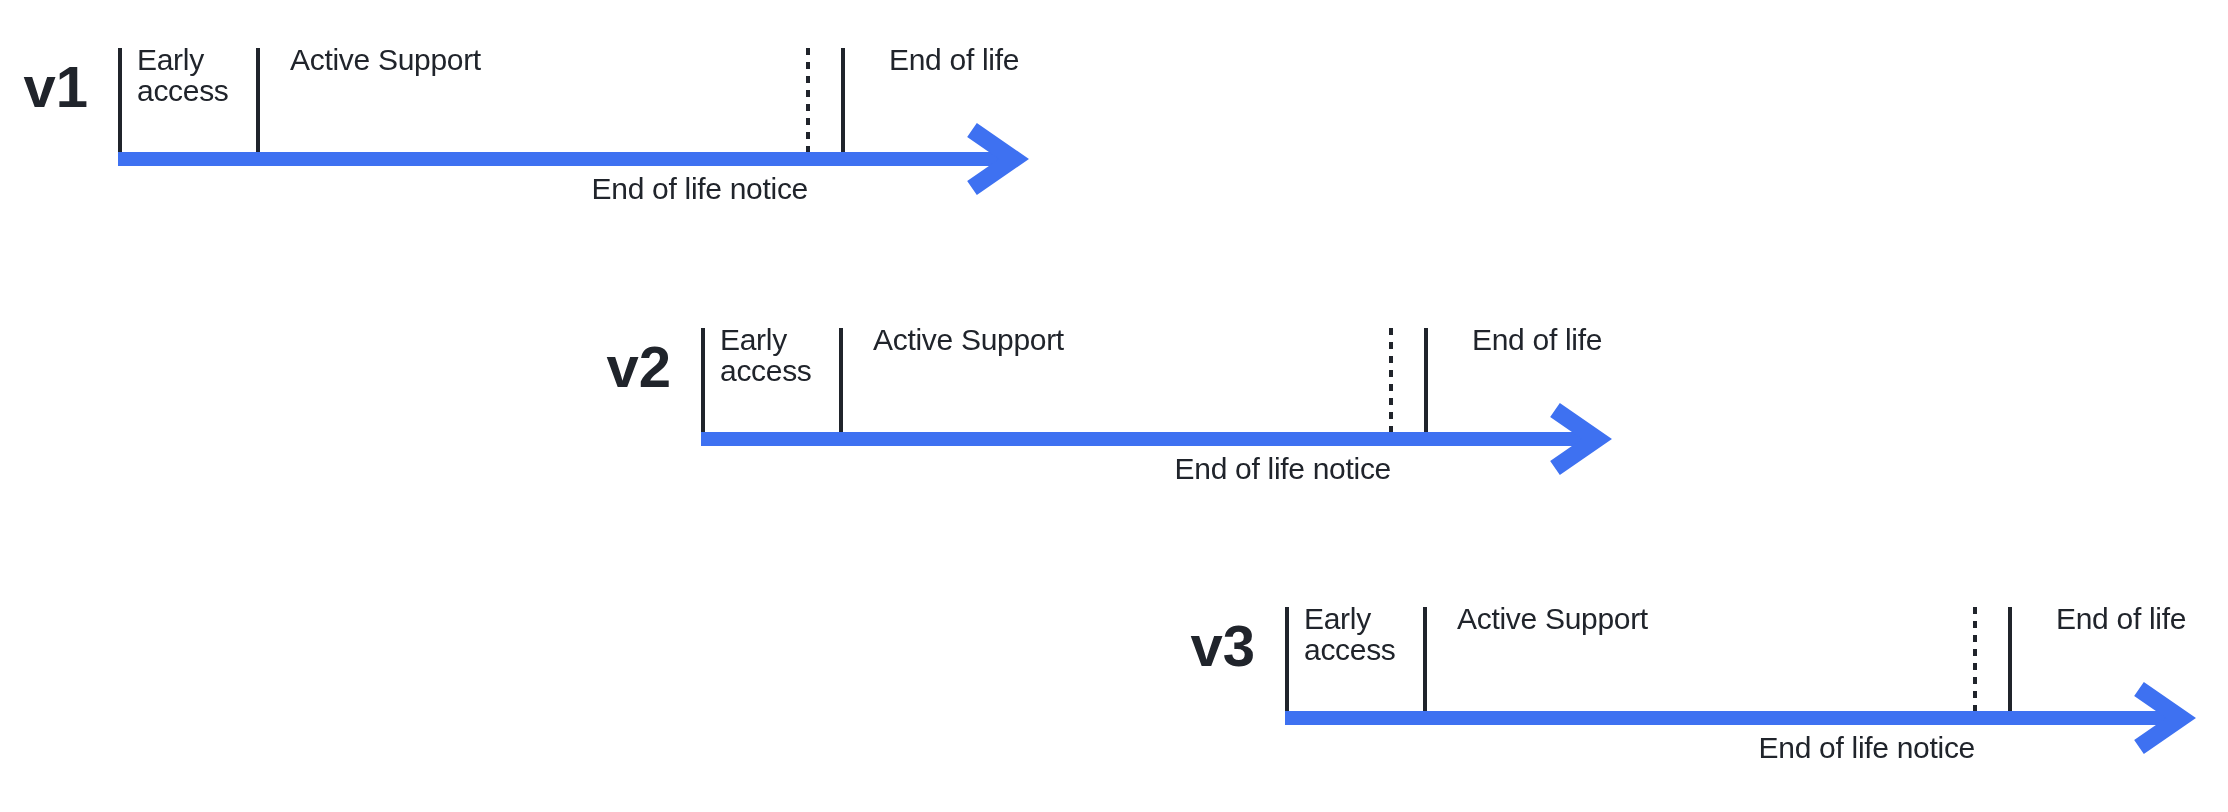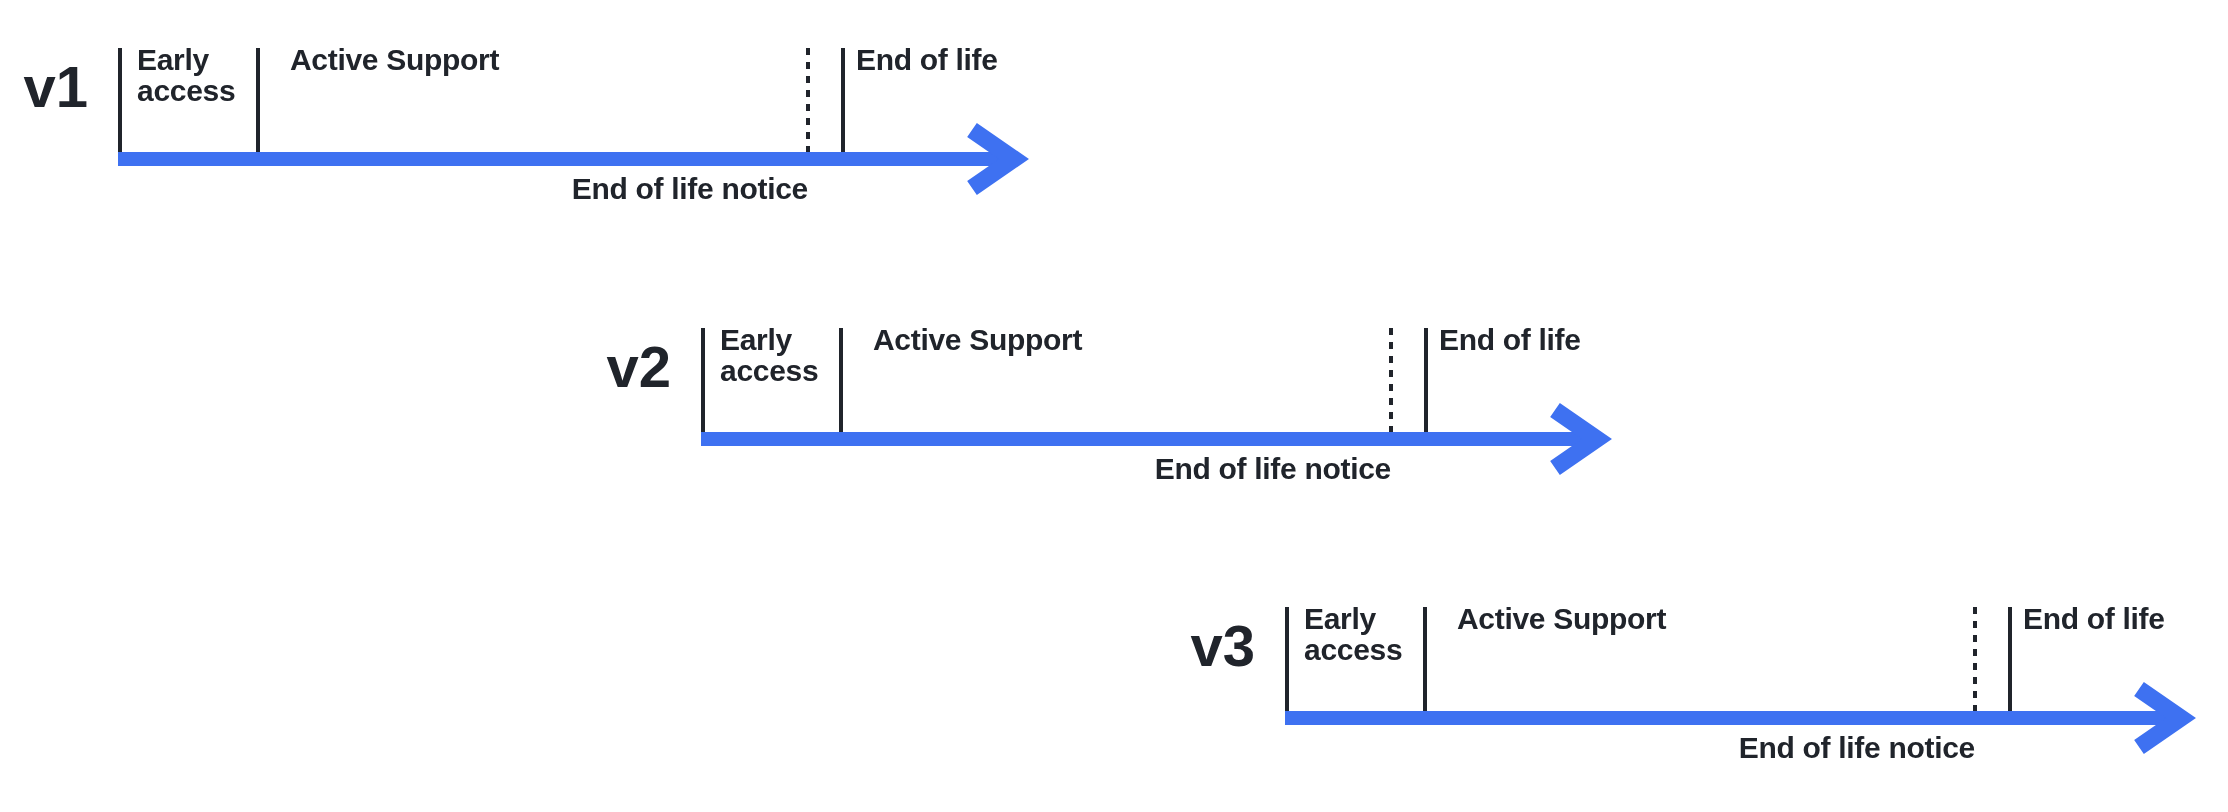--- a/index.html
+++ b/index.html
@@ -56,33 +56,33 @@
     background: repeating-linear-gradient(
       to bottom,
       var(--ink, #20242b) 0px, var(--ink, #20242b) 7px,
       transparent 7px, transparent 14px
     );
   }
   .seg-label {
     position: absolute;
     font-size: 30px;
     line-height: 31px;
-    font-weight: 700;
+    font-weight: 400;
     letter-spacing: -0.3px;
     white-space: nowrap;
     color: var(--ink, #20242b);
   }
   .seg-label.early {
     left: 19px;
     top: -4px;
     width: 110px;
     white-space: normal;
   }
   .seg-label.active { left: 172px; top: -4px; }
-  .seg-label.eol { left: 738px; top: -4px; }
+  .seg-label.eol { left: 771px; top: -4px; }
   .seg-label.notice {
     right: -690px;
     top: 125px;
     text-align: right;
   }
   .arrow {
     position: absolute;
     left: 0;
     top: 76px;
     overflow: visible;

